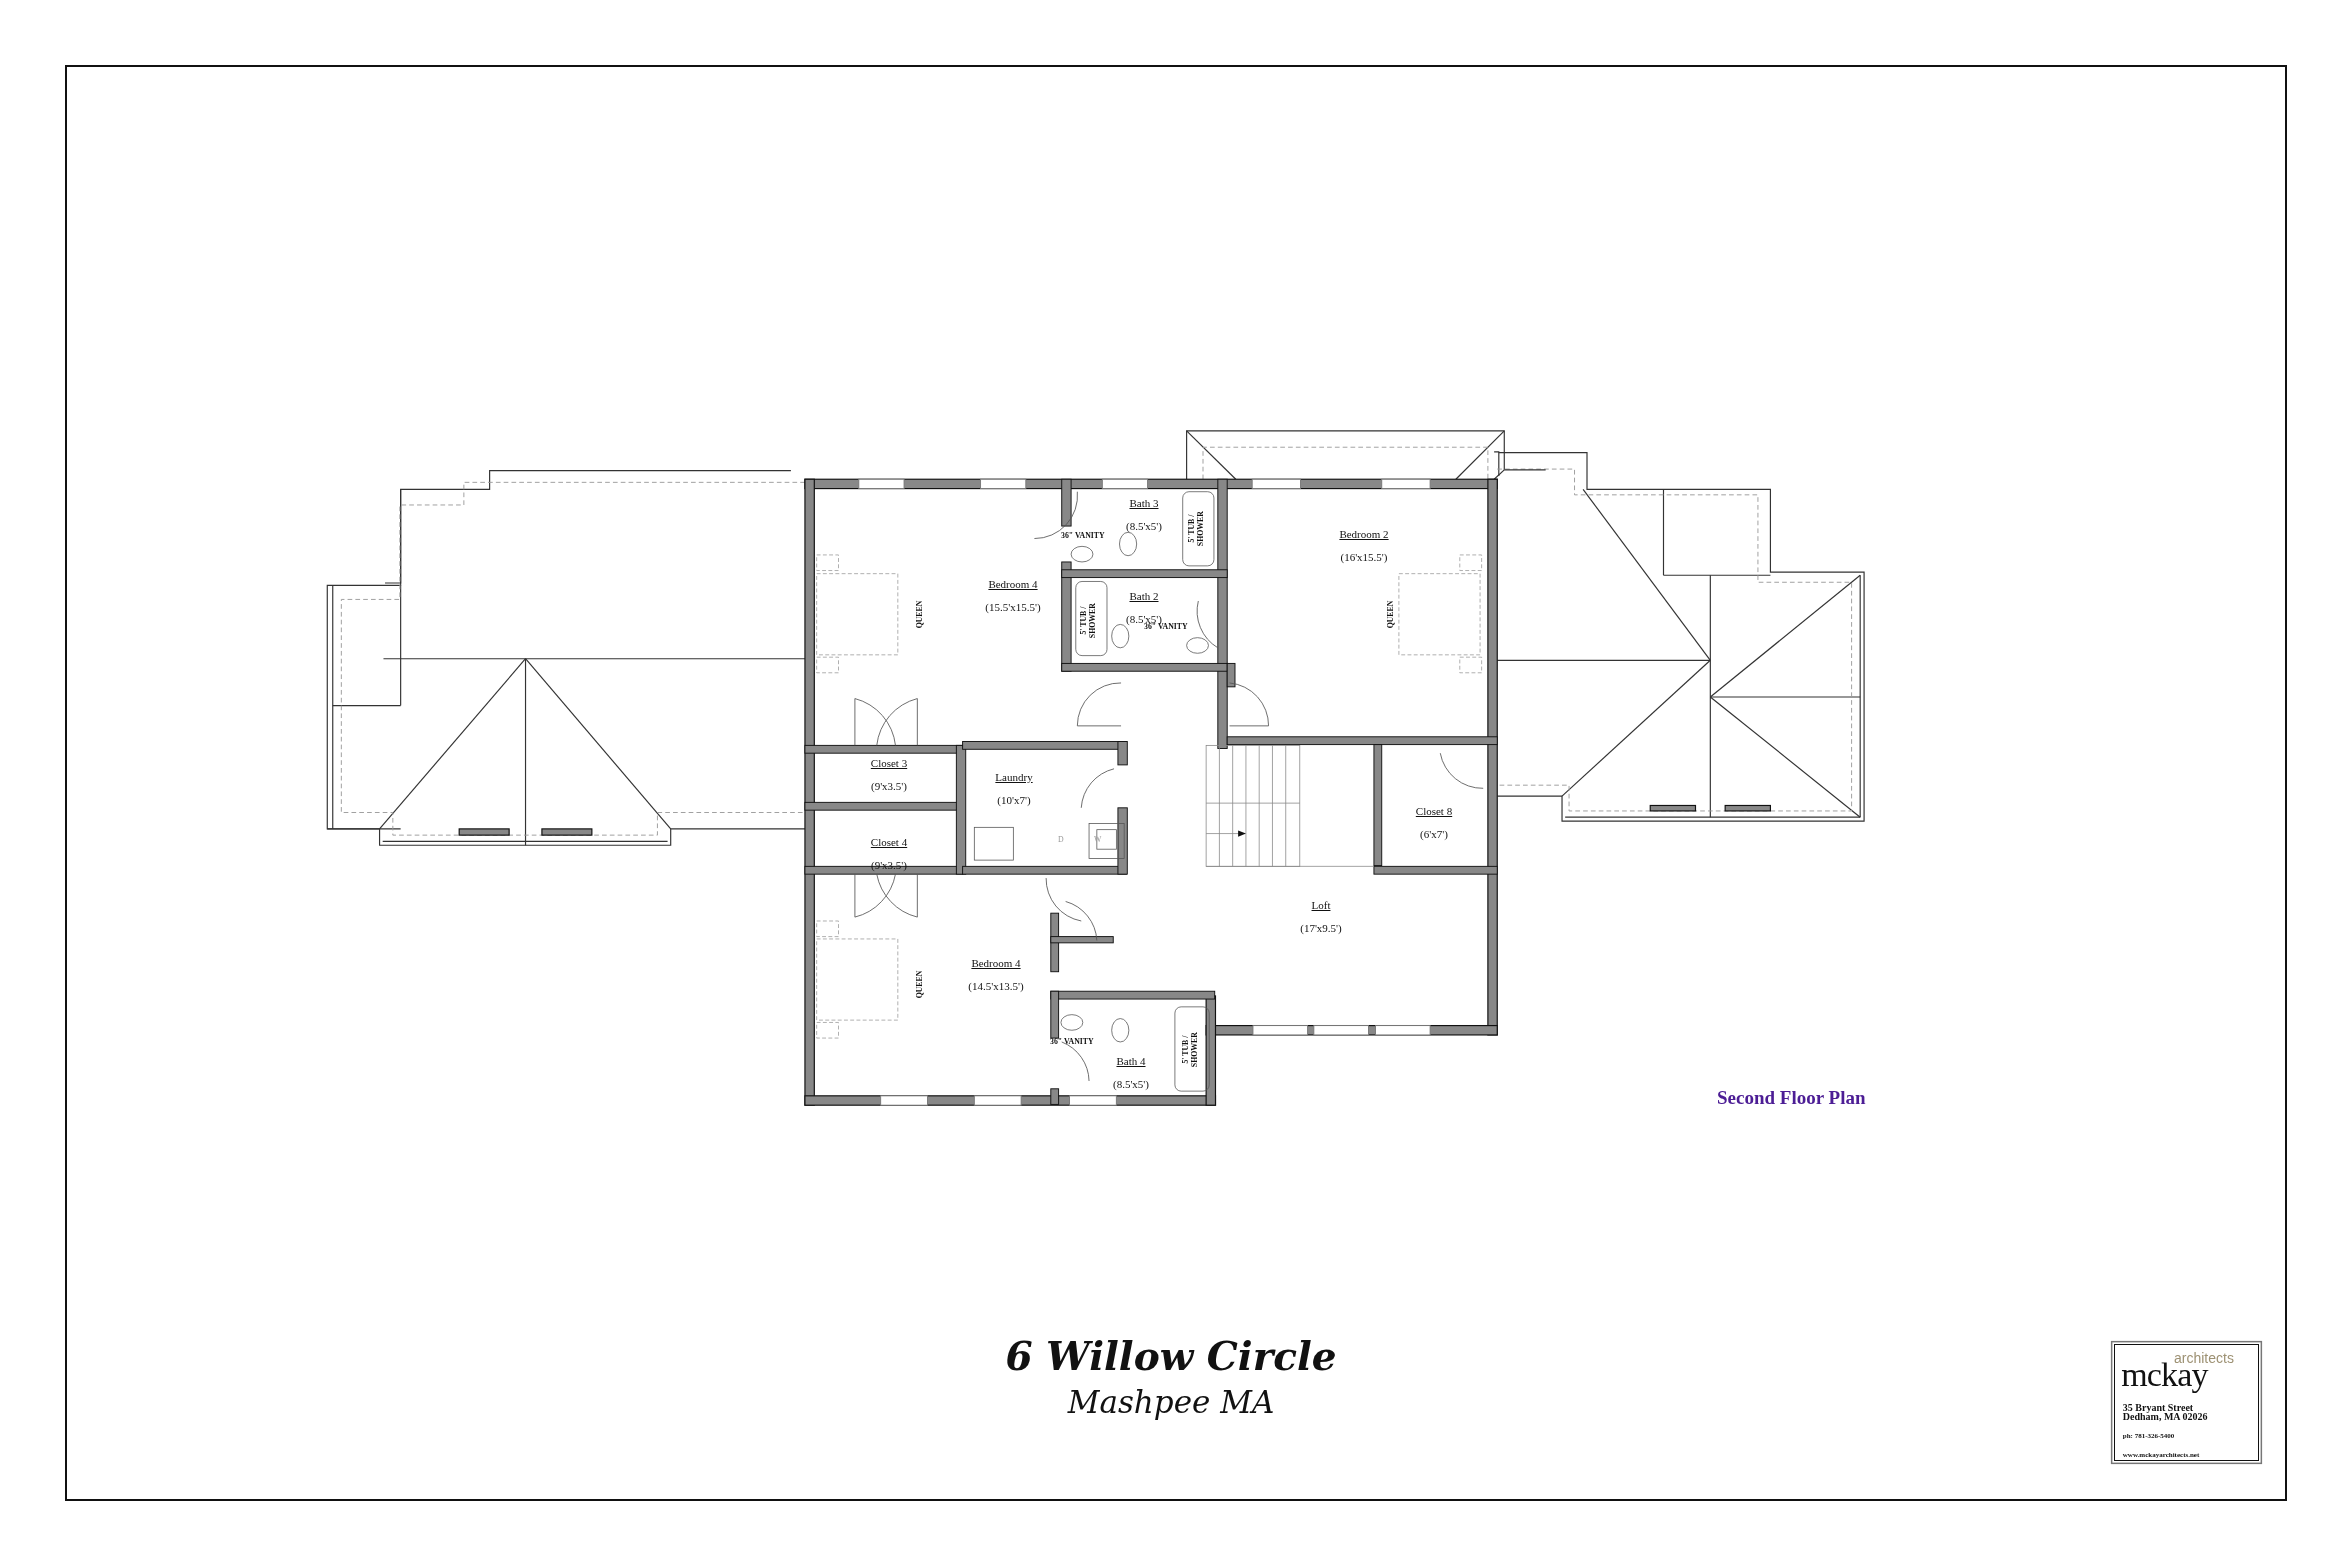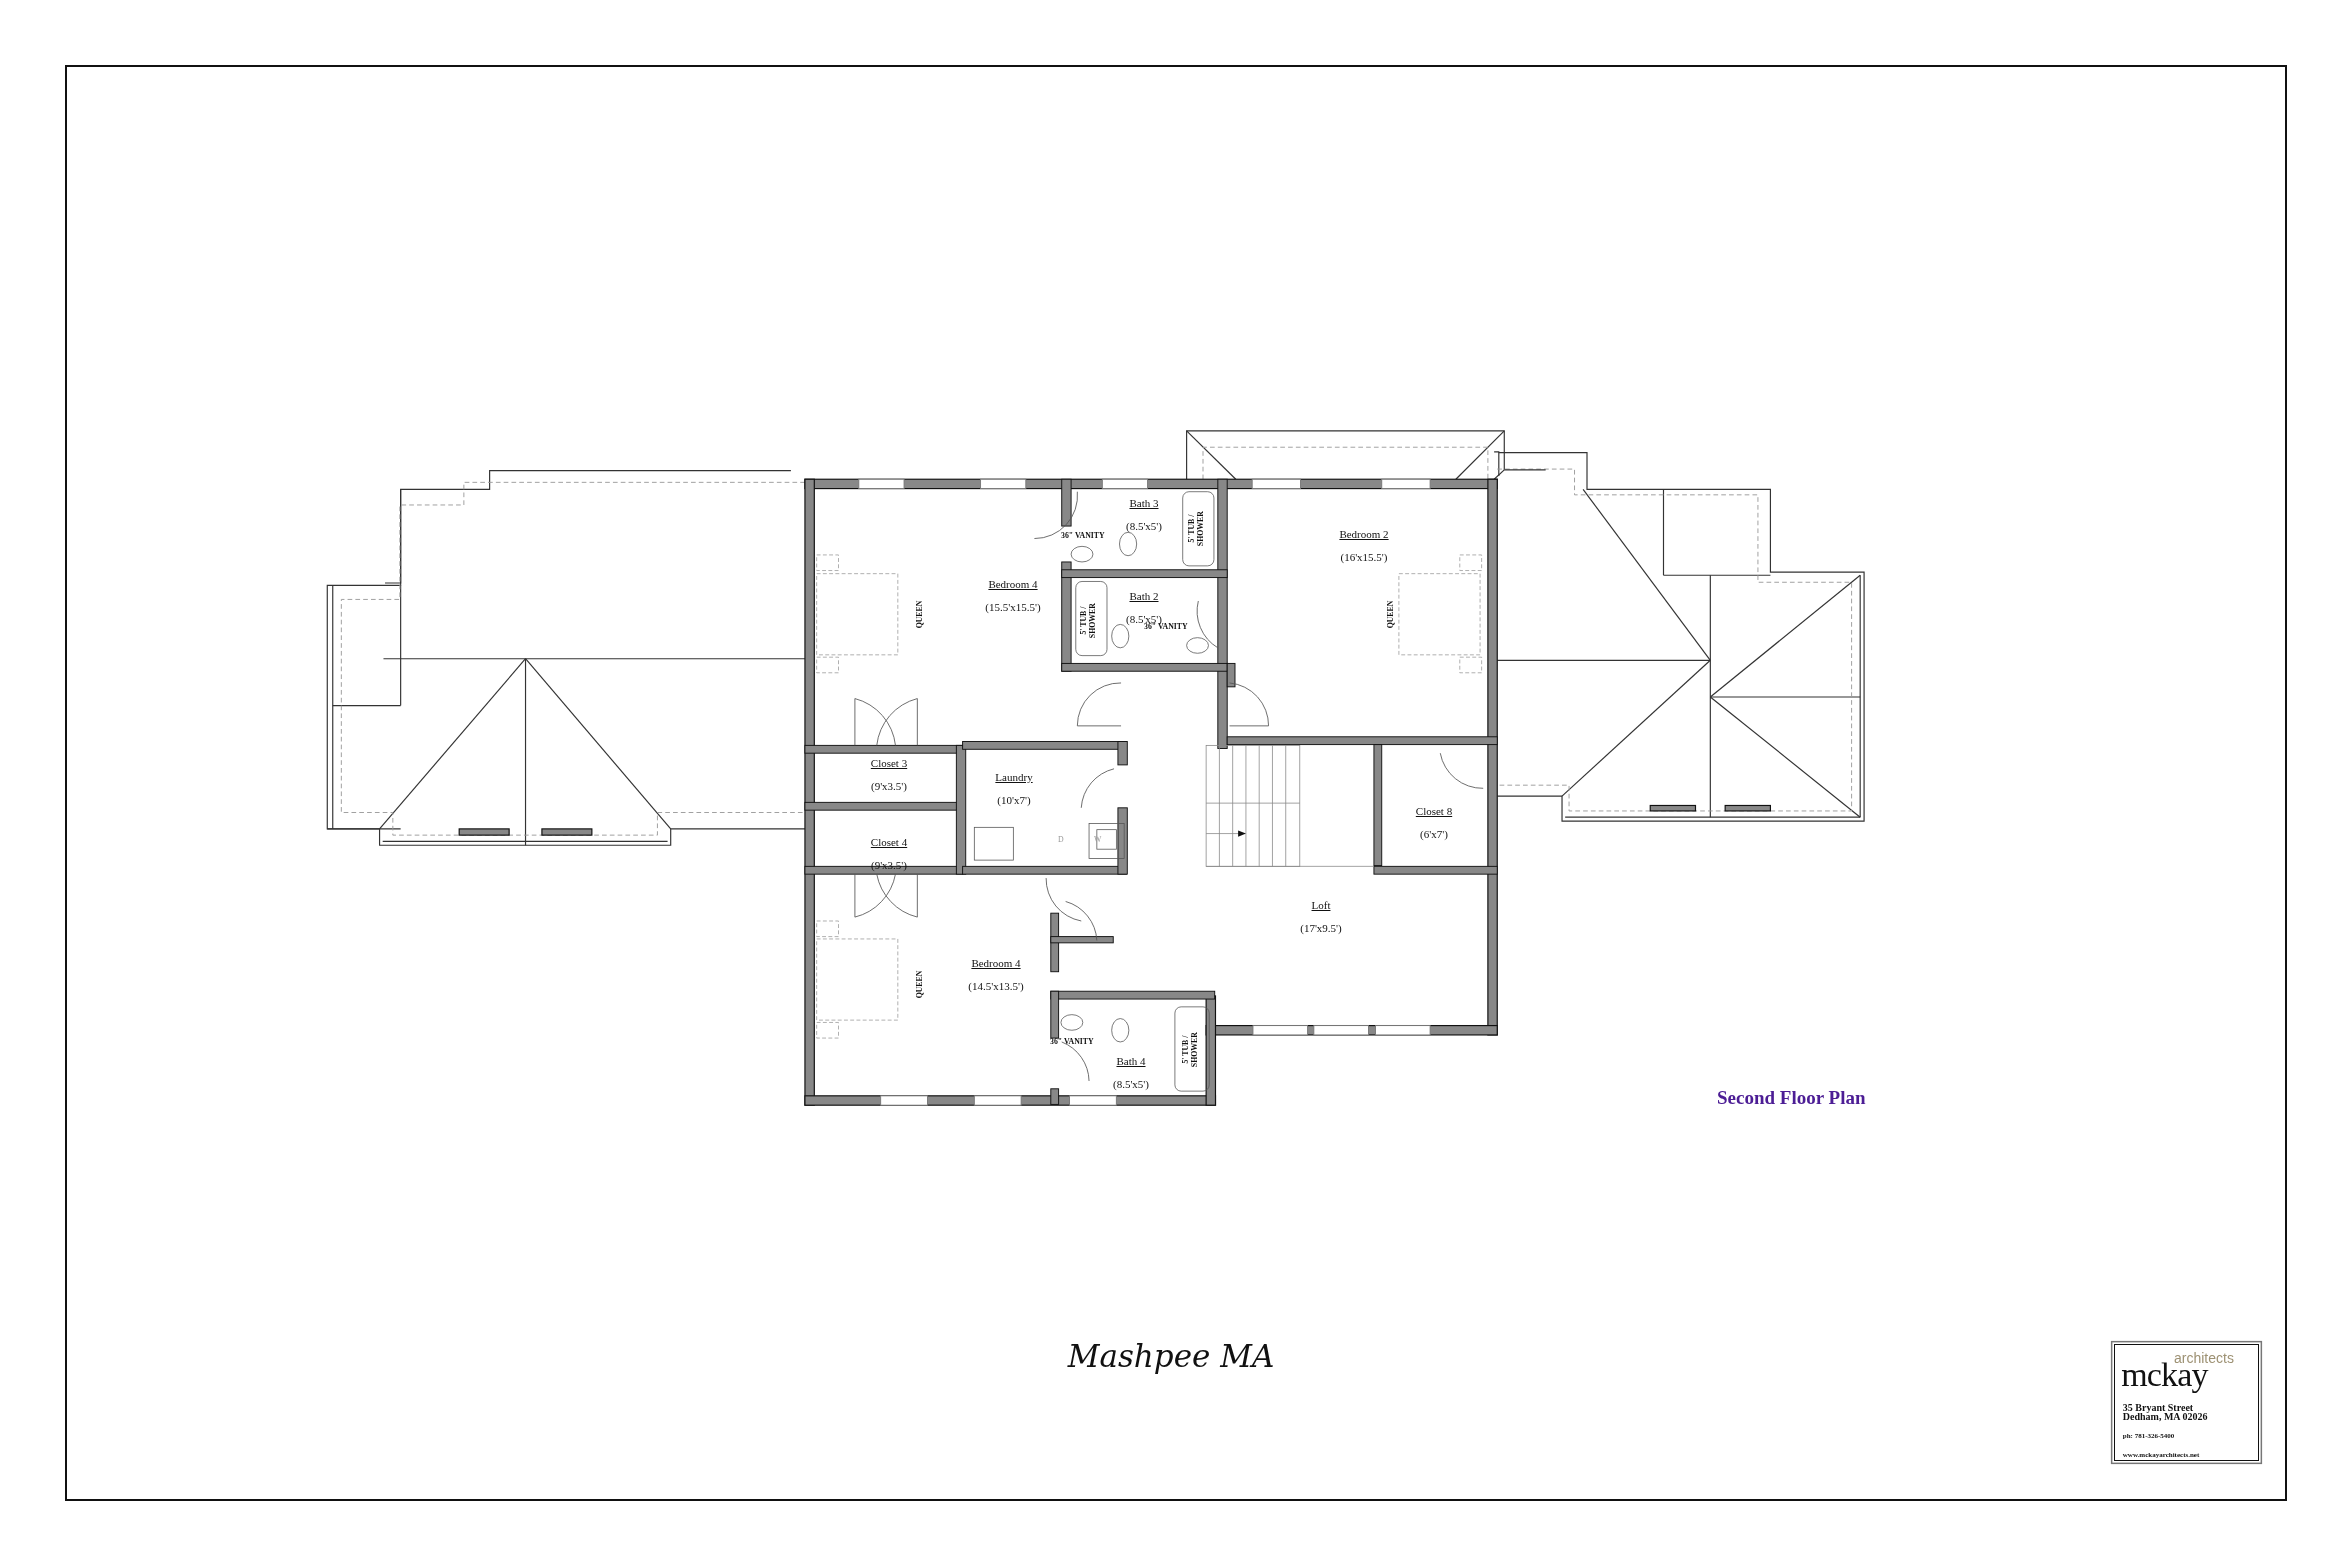--- a/index.html
+++ b/index.html
@@ -263,20 +263,21 @@
 <div class="fixture-label" style="left:906px; top:610px; transform:rotate(-90deg);">QUEEN</div>
 <div class="fixture-label" style="left:1377px; top:610px; transform:rotate(-90deg);">QUEEN</div>
 <div class="fixture-label" style="left:906px; top:980px; transform:rotate(-90deg);">QUEEN</div>
 
 <div class="fixture-label" style="left:1058px; top:835px; color:#999; font-weight:normal;">D</div>
 <div class="fixture-label" style="left:1094px; top:835px; color:#999; font-weight:normal;">W</div>
 
 <div class="plan-title">Second Floor Plan</div>
 
 <div class="project-title">
+  <span class="line1">6 Willow Circle</span>
   <span class="line2">Mashpee  MA</span>
 </div>
 
 <div class="logo-box">
   <span class="arch">architects</span>
   <span class="mckay">mckay</span>
   <div class="addr">
     <span>35 Bryant Street</span><br>
     <span>Dedham, MA 02026</span>
   </div>

